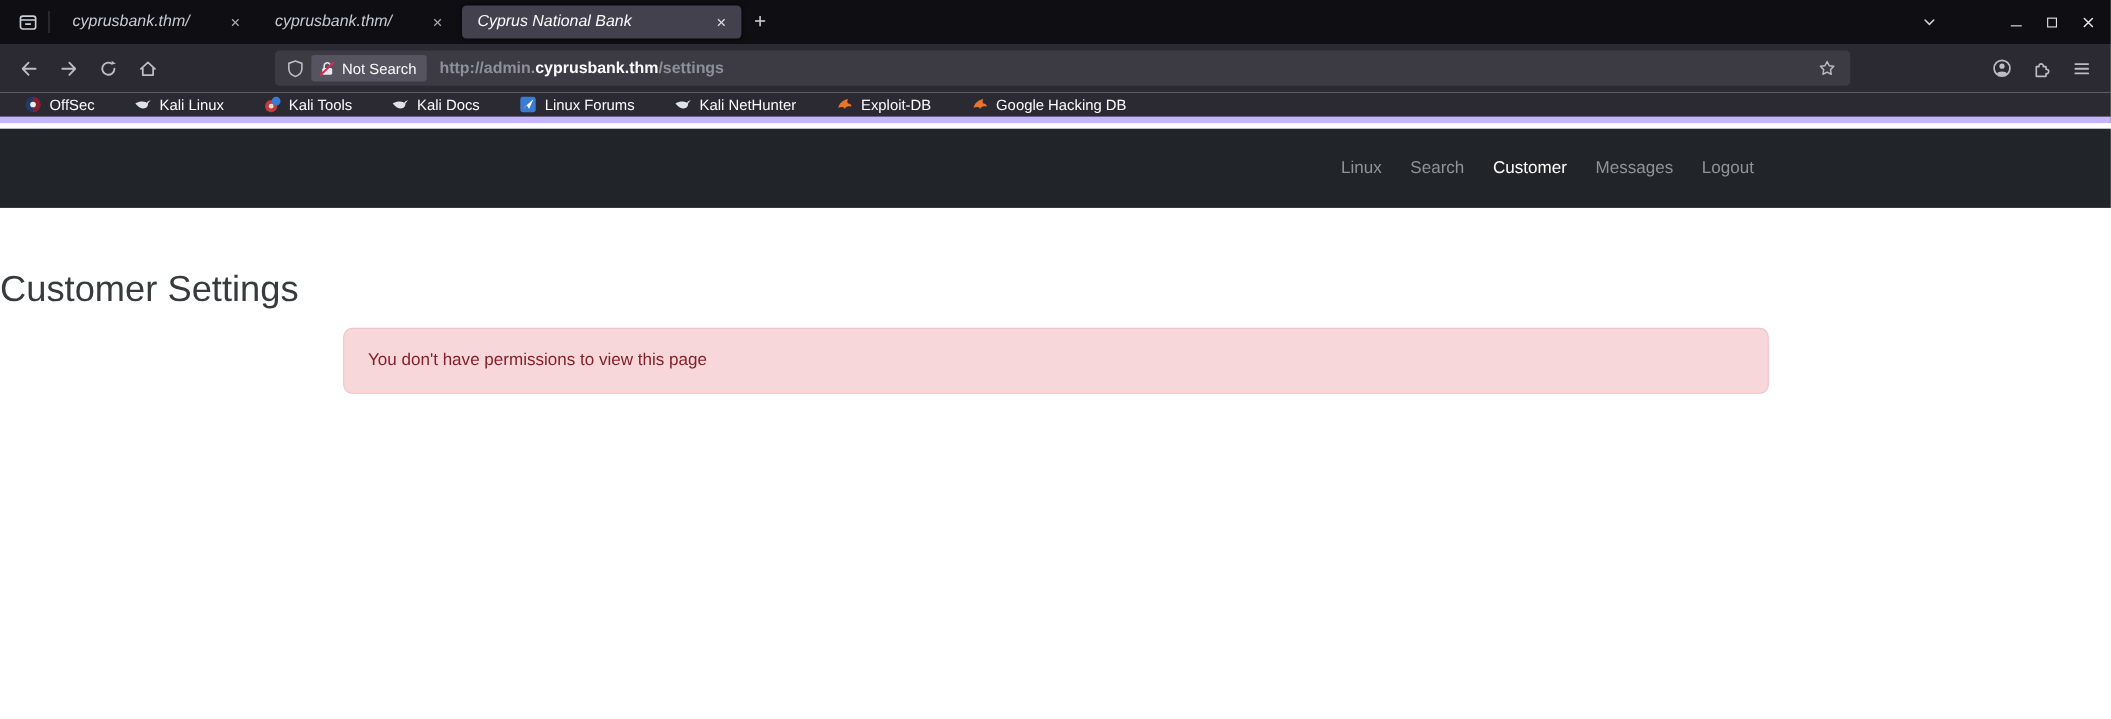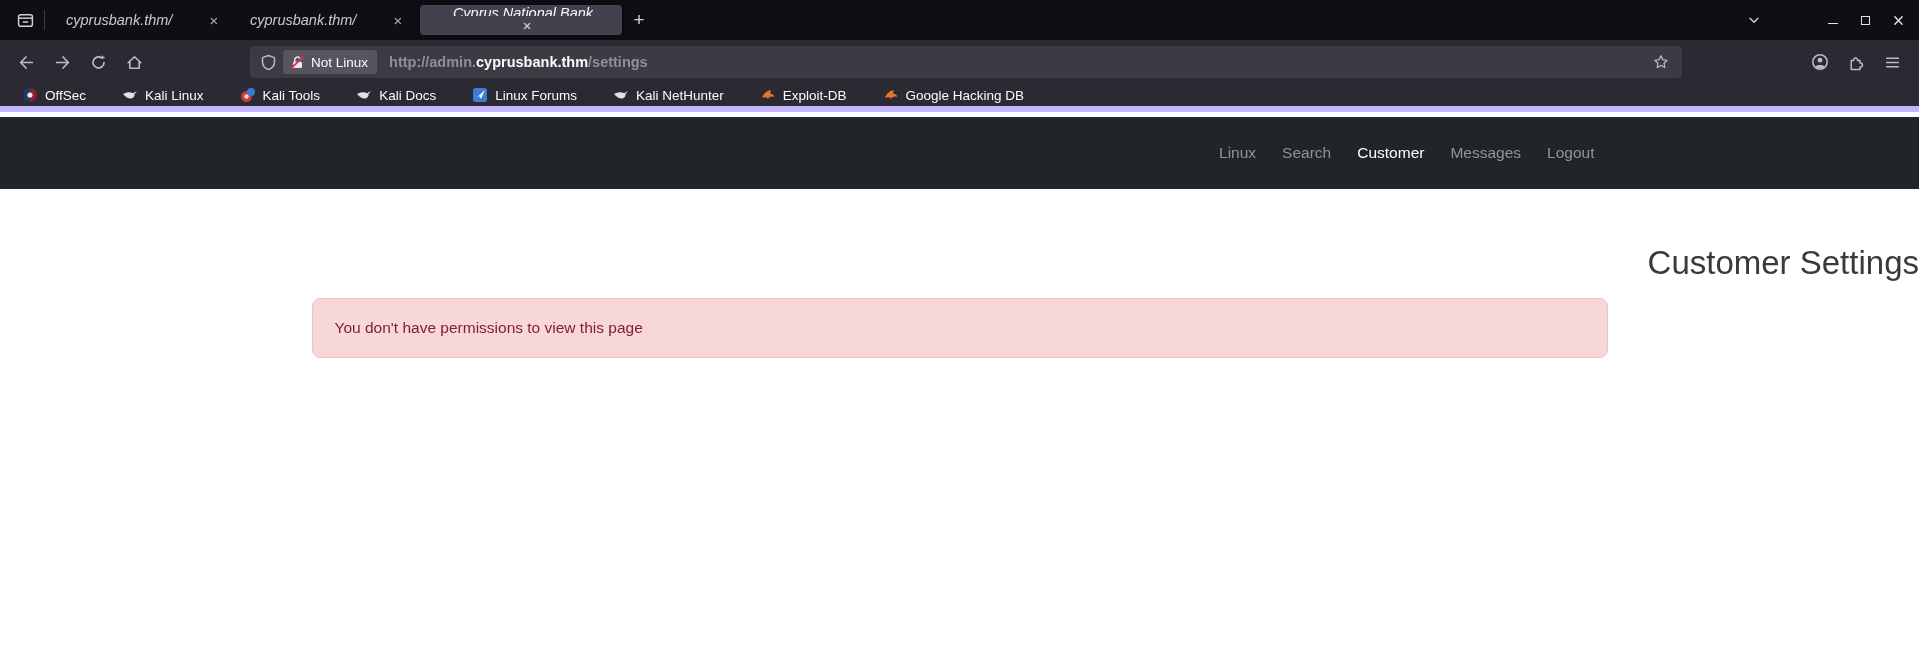--- a/index.html
+++ b/index.html
@@ -25,21 +25,21 @@
   .tab-separator { width:1px; height:20px; background:#3e3e46; margin:0 5px 0 2px; }
   .tab {
     height:30px; margin:0 2px; border-radius:4px;
     display:flex; align-items:center;
     padding:0 10px 0 14px;
     color:#c9c9d2; font-size:14.5px;
     cursor:pointer; flex:none;font-style:italic;
   }
   .tab .tab-title { flex:1; overflow:hidden; white-space:nowrap; text-overflow:ellipsis; }
   .tab-1, .tab-2 { width:180px; }
-  .tab-3 { width:202px;flex-direction:column; }
+  .tab-3 { width:254px; }
   .tab.active { background:#42414d; color:#fbfbfe; box-shadow:0 0 4px rgba(0,0,0,.5); }
   .tab-close {
     font-size:15px; line-height:1; color:inherit; opacity:.85;
     margin-left:8px; padding:2px 4px; border-radius:3px; cursor:pointer;
   }
   .newtab-btn { width:30px; height:30px; font-size:19px; font-weight:400; border-radius:4px; }
   .tabbar-right { margin-left:auto; display:flex; align-items:center; gap:0; }
   .alltabs-btn { width:32px; height:30px; margin-right:46px; }
   .win-btn { width:33px; height:30px; color:#e6e6ea; }
   .win-max-glyph { width:9px; height:9px; border:1.6px solid #e6e6ea; }
@@ -96,21 +96,21 @@
   .brand { color:#d3d6d8; font-size:20px; letter-spacing:.2px; cursor:pointer; }
   .site-nav { margin-left:auto; display:flex; align-items:center; }
   .site-nav a {
     color:#8f9499; text-decoration:none; font-size:15.5px;
     padding:8px 13px; cursor:pointer;
   }
   .site-nav a.active { color:#ffffff; }
 
   .main-content { padding-top:54px; }
   .page-heading {
-    text-align:right; font-size:33px; font-weight:400;
+    text-align:left; font-size:33px; font-weight:400;
     color:#373b3e; line-height:1.2;
   }
   .alert-danger {
     margin:15px auto 0 auto;
     background:#f8d7da; border:1px solid #f1c2c8;
     color:#842029; border-radius:8px;
     padding:20px 22px; font-size:15.5px;
   }
 </style>
 </head>
@@ -205,21 +205,21 @@
         </svg>
     </span>
     <span class="security-chip">
       <span>
         <svg width="15" height="15" viewBox="0 0 16 16">
           <path d="M5 7.2V5.2a3 3 0 0 1 5.3-1.9" fill="none" stroke="#e8e8ee" stroke-width="1.5" stroke-linecap="round"></path>
           <rect x="3.2" y="7.2" width="9.6" height="6.6" rx="1.4" fill="#e8e8ee"></rect>
           <line x1="1.6" y1="14" x2="14.2" y2="1.8" stroke="#e22850" stroke-width="1.9" stroke-linecap="round"></line>
         </svg>
       </span>
-      <span>Not Linux</span>
+      <span>Not Search</span>
     </span>
     <span class="url-text"><span>http://admin.</span><span class="url-domain">cyprusbank.thm</span><span>/settings</span></span>
     <button class="icon-btn star-btn">
       <span>
         <svg width="16" height="16" viewBox="0 0 16 16">
             <path d="M8 1.9l1.9 3.8 4.2.6-3 3 .7 4.2L8 11.5l-3.8 2 .7-4.2-3-3 4.2-.6z" fill="none" stroke="currentColor" stroke-width="1.3" stroke-linejoin="round"></path>
           </svg>
       </span>
     </button>
   </div>

